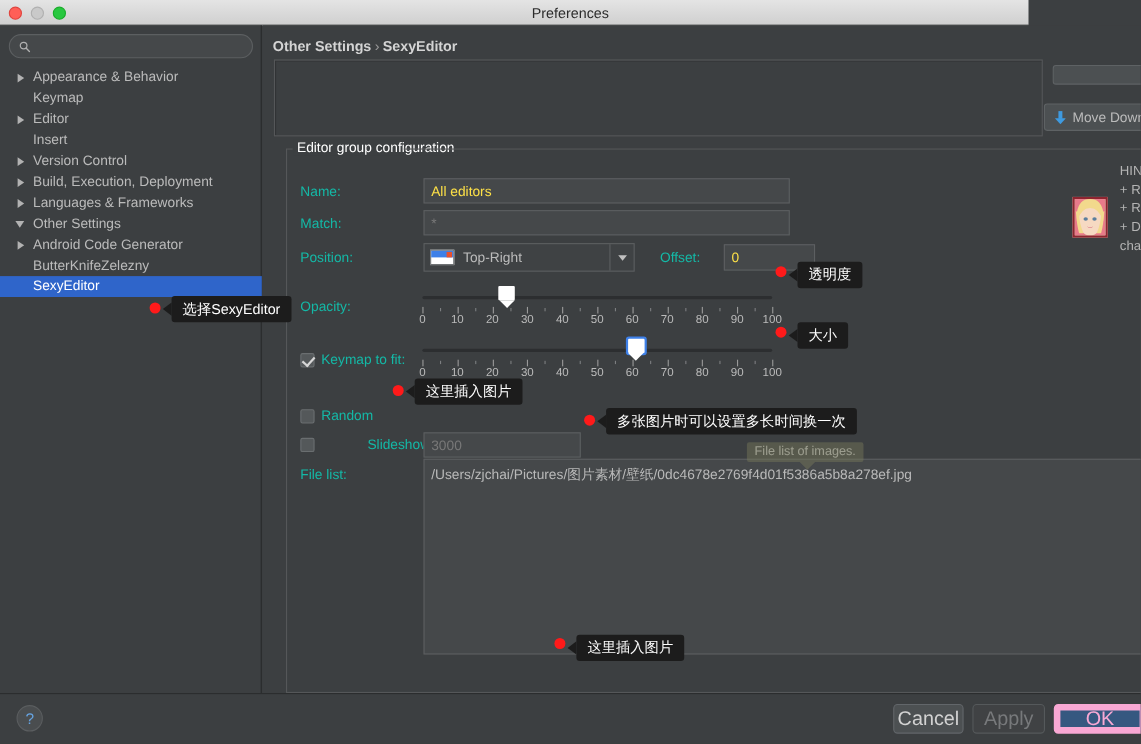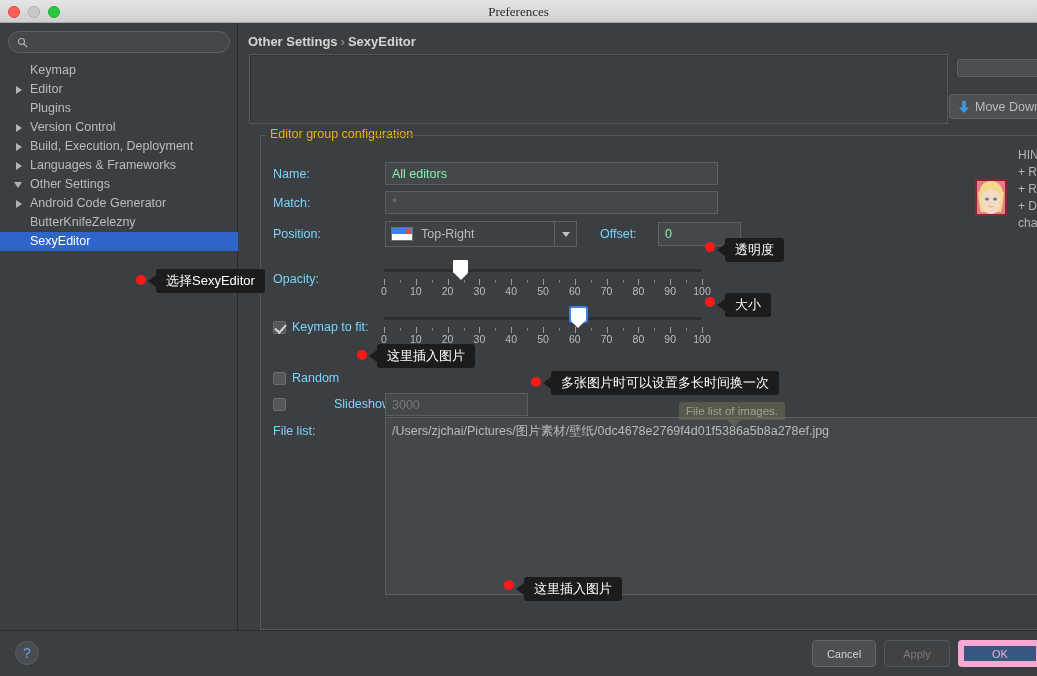--- a/index.html
+++ b/index.html
@@ -7,24 +7,23 @@
     width: 1037px; height: 676px;
     overflow: hidden;
     background: #3c3f41;
     font-family: "Liberation Sans", "DejaVu Sans", sans-serif;
     -webkit-font-smoothing: antialiased;
   }
   #app { position: relative; width: 1037px; height: 676px; overflow: hidden; }
 
   
   .titlebar {
-    position: absolute; left: 0; top: 0; width: 1037px; height: 23px;
+    position: absolute; left: 0; top: 0; width: 935px; height: 23px;
     background: linear-gradient(#e4e4e4, #d0d0d0);
     border-bottom: 1px solid #a8a8a8;
-    font-family: Liberation Serif, serif;
   }
   .traffic { position: absolute; top: 6px; left: 8px; display: flex; gap: 8px; }
   .tl { width: 12px; height: 12px; border-radius: 50%; display: block; }
   .tl.red { background: #ff5f57; border: 1px solid #e0443e; }
   .tl.yellow { background: #c9c9c9; border: 1px solid #b0b0b0; }
   .tl.green { background: #28c840; border: 1px solid #1aad2b; }
   .title-text {
     position: absolute; left: 0; top: 0; width: 1037px; height: 23px;
     line-height: 23px; text-align: center;
     font-size: 13px; color: #2b2b2b;
@@ -106,29 +105,29 @@
     border: 1px solid #555759; border-top: none;
   }
   .groupbox::before {
     content: ""; position: absolute; left: 0; top: 0; width: 5px; height: 1px; background: #555759;
   }
   .groupbox::after {
     content: ""; position: absolute; left: 106px; top: 0; right: 0; height: 1px; background: #555759;
   }
   .group-title {
     position: absolute; left: 6px; top: -8px;
-    font-size: 12.5px; color: #eab308; background: #3c3f41; padding: 0 3px;
+    font-size: 12.5px; color: #ffffff; background: #3c3f41; padding: 0 3px;
   }
 
   .row-label {
-    position: absolute; font-size: 12.5px; color: #7dd3fc; white-space: nowrap;
+    position: absolute; font-size: 12.5px; color: #14b8a6; white-space: nowrap;
   }
   .field {
     position: absolute; background: #45484a; border: 1px solid #5c5f61;
-    color: #86efac; font-size: 12.5px; padding-left: 6px;
+    color: #fde047; font-size: 12.5px; padding-left: 6px;
     display: flex; align-items: center;
     font-family: "Liberation Sans", sans-serif;
   }
   .field.placeholder { color: #787878; }
 
   
   .combo {
     position: absolute; background: #3f4244; border: 1px solid #5c5f61;
     display: flex; align-items: center;
   }
@@ -217,21 +216,21 @@
     position: absolute; left: 0; top: 630px; width: 1037px; height: 46px;
     background: #3c3f41; border-top: 1px solid #2b2d2e;
   }
   .helpbtn {
     position: absolute; left: 15px; top: 10px; width: 24px; height: 24px;
     border-radius: 50%; background: #4a4d4f; border: 1px solid #5a5d5f;
     color: #66a3e0; font-size: 14px; display: flex; align-items: center; justify-content: center;
   }
   .btn {
     position: absolute; top: 9px; height: 27px; border-radius: 4px;
-    font-size: 11px; display: flex; align-items: center; justify-content: center;
+    font-size: 18px; display: flex; align-items: center; justify-content: center;
   }
   .btn.cancel { left: 812px; width: 64px; background: #4c5052; border: 1px solid #62666a; color: #d2d2d2; }
   .btn.apply { left: 884px; width: 66px; background: #43464880; border: 1px solid #55595b; color: #77797b; }
   .btn.ok { left: 958px; width: 84px; background: #365880; border: 6px solid #f9a8d4; color: #f9a8d4; }
 
   
   .callout {
     position: absolute; background: #1c1c1c; color: #ffffff;
     font-size: 13px; border-radius: 3px; padding: 4px 10px;
     white-space: nowrap; display: flex; align-items: center; height: 24px;
@@ -275,30 +274,34 @@
         <svg class="magnifier" viewBox="0 0 16 16">
           <circle cx="6.5" cy="6.5" r="4.4" fill="none" stroke="#b0b0b0" stroke-width="1.6"></circle>
           <line x1="10" y1="10" x2="14.2" y2="14.2" stroke="#b0b0b0" stroke-width="1.8" stroke-linecap="round"></line>
         </svg>
         <input type="text" value="" placeholder="" style="">
       </div>
     </div>
 
     <div class="tree">
       <div class="tree-row lvl1">
+        <span class="arrow right"></span>
+        <span class="lbl">Appearance &amp; Behavior</span>
+      </div>
+      <div class="tree-row lvl1">
         <span class="arrow"></span>
         <span class="lbl">Keymap</span>
       </div>
       <div class="tree-row lvl1">
         <span class="arrow right"></span>
         <span class="lbl">Editor</span>
       </div>
       <div class="tree-row lvl1">
         <span class="arrow"></span>
-        <span class="lbl">Plugins</span>
+        <span class="lbl">Insert</span>
       </div>
       <div class="tree-row lvl1">
         <span class="arrow right"></span>
         <span class="lbl">Version Control</span>
       </div>
       <div class="tree-row lvl1">
         <span class="arrow right"></span>
         <span class="lbl">Build, Execution, Deployment</span>
       </div>
       <div class="tree-row lvl1">

